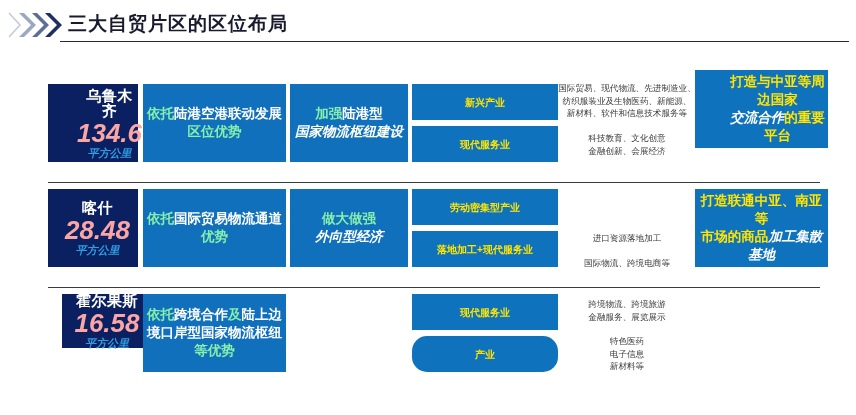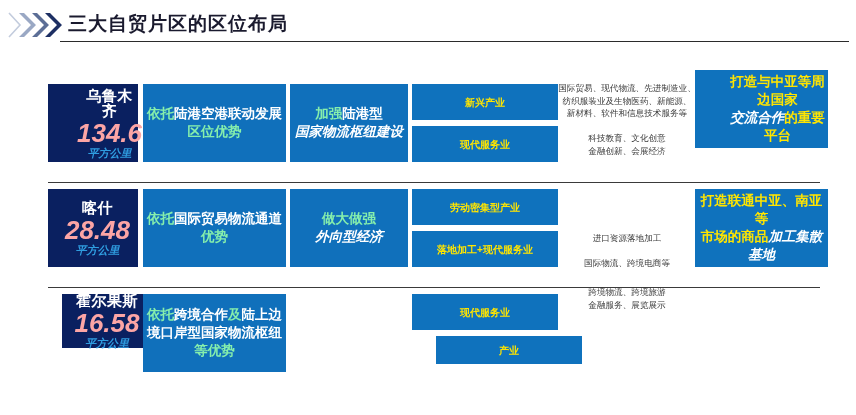--- a/index.html
+++ b/index.html
@@ -270,22 +270,25 @@
 
     <div class="cell blue-box" style="left:143px; top:36px; width:143px; height:78px;">
       <div class="blue-text" style="padding:0 4px;">
         <span class="y">依托</span><span class="wn">跨境合作</span><span class="y">及</span><span class="wn">陆上边境口岸型国家物流枢纽</span><span class="y">等优势</span>
       </div>
     </div>
 
     <div class="cell tag-box" style="left:412px; top:36px; width:146px; height:36px;">
       <div class="tag-text">现代服务业</div>
     </div>
-    <div class="note" style="left:546px; top:24px; width:162px; height:34px; white-space:pre-line;">跨境物流、跨境旅游
+    <div class="note" style="left:546px; top:36px; width:162px; height:34px; white-space:pre-line;">跨境物流、跨境旅游
 金融服务、展览展示</div>
 
-    <div class="cell tag-box" style="left:436px; top:78px; width:146px; height:28px;">
+    <div class="cell tag-box" style="left:412px; top:78px; width:146px; height:36px;border-radius:15px;">
       <div class="tag-text">产业</div>
     </div>
+    <div class="note" style="left:546px; top:76px; width:162px; height:40px; white-space:pre-line;">特色医药
+电子信息
+新材料等</div>
 
   </div>
 
 </div>
 
 </body></html>

